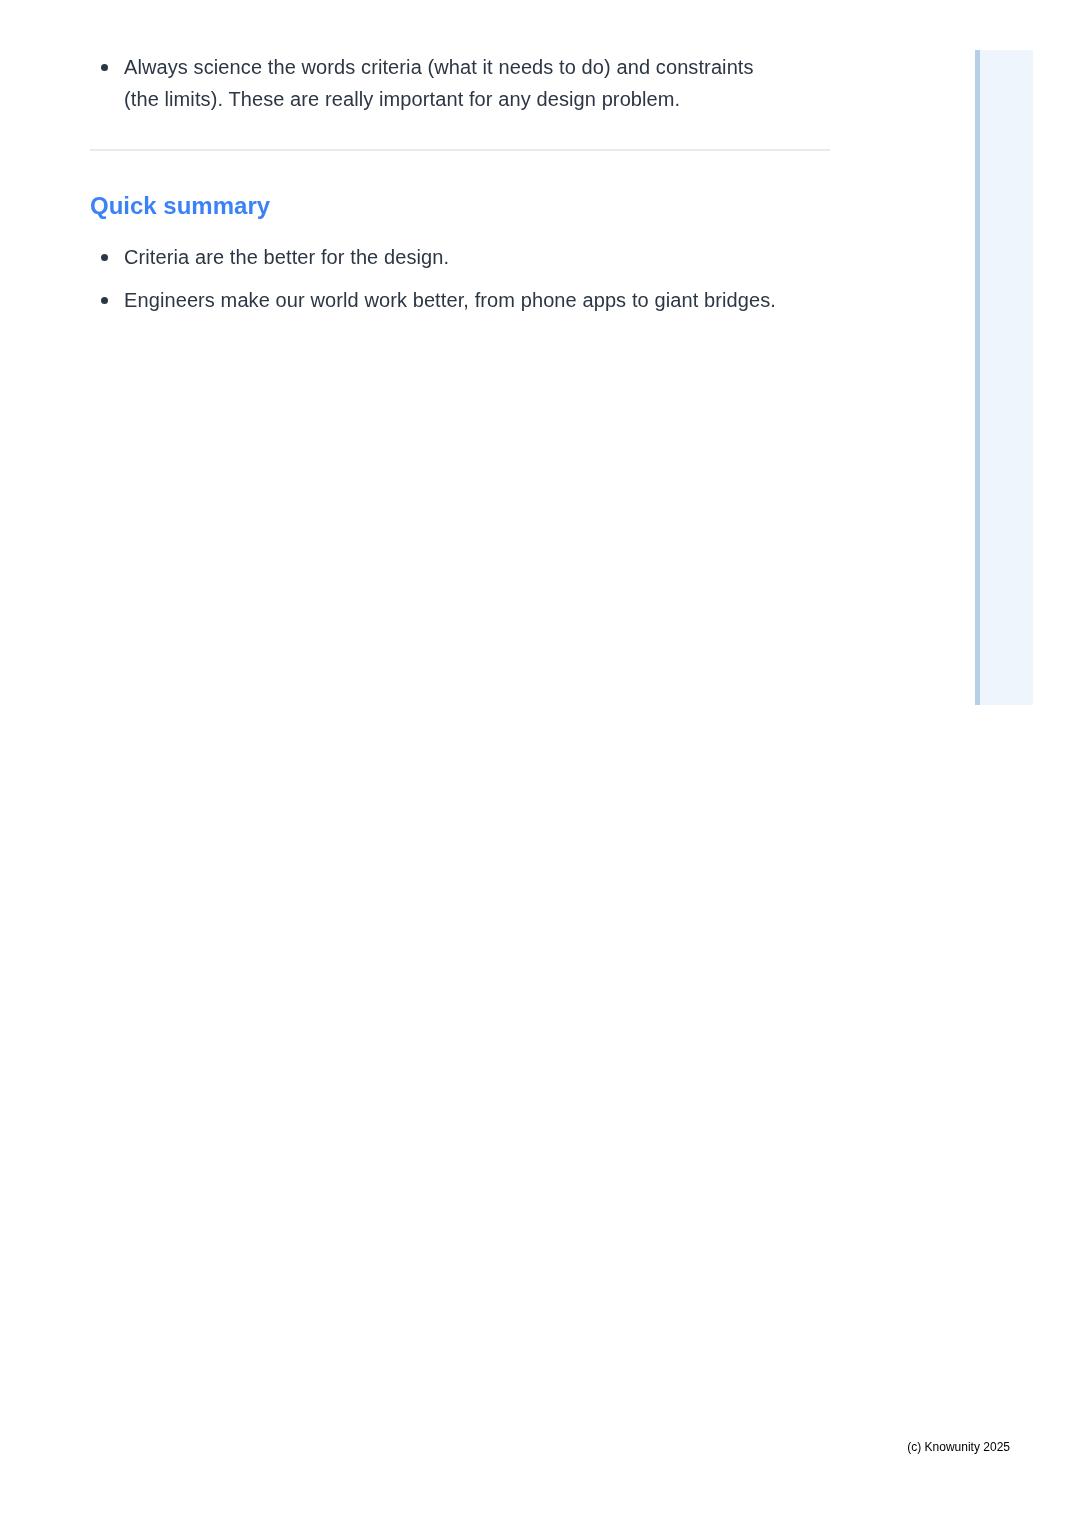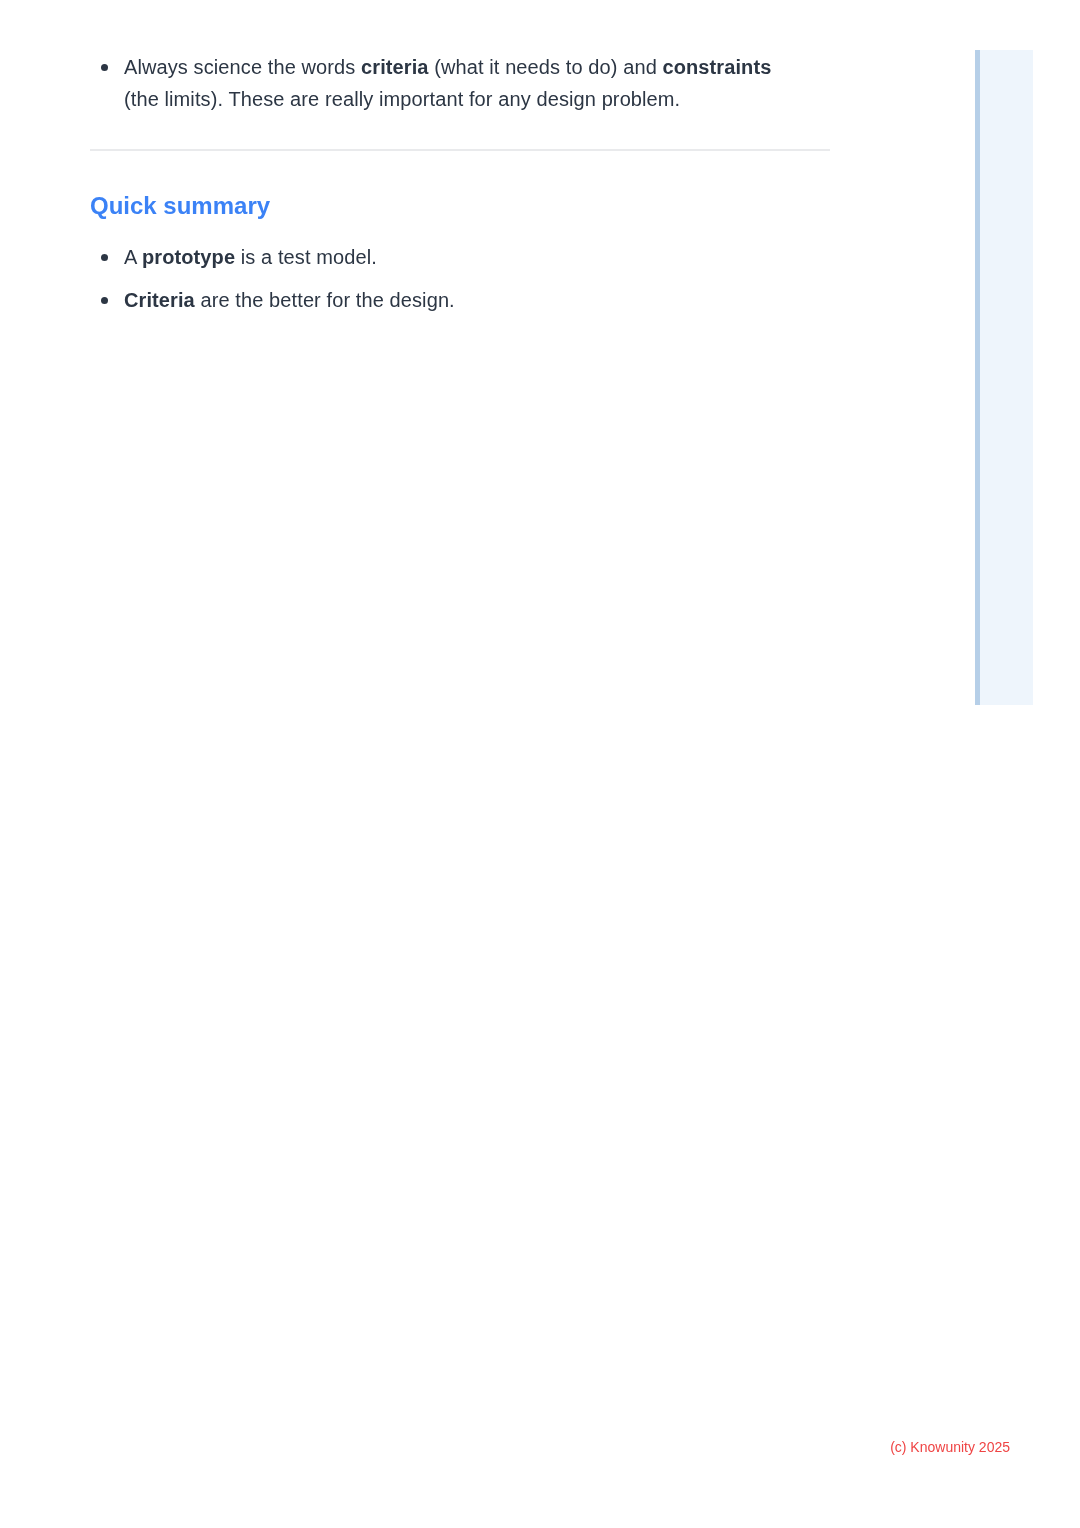--- a/index.html
+++ b/index.html
@@ -38,21 +38,21 @@
     left: 11px;
     top: 12.5px;
     width: 7px;
     height: 7px;
     border-radius: 50%;
     background: #2c3644;
   }
   .intro-list li { max-width: 689px; }
   .summary-list li { max-width: 734px; margin-bottom: 11px; }
   .summary-list li:last-child { margin-bottom: 0; }
-  .b { font-weight: 700; }
+  .b { font-weight: 400; }
   .divider {
     border: none;
     border-top: 2px solid #e9eaec;
     margin: 34px 0 0 0;
     width: 740px;
   }
   .section-heading {
     margin: 37px 0 0 0;
     font-size: 24px;
     line-height: 36px;
@@ -66,40 +66,40 @@
     top: 50px;
     width: 58px;
     height: 655px;
     background: #eef5fc;
     border-left: 5px solid #b6cfe8;
   }
   .footer {
     position: absolute;
     top: 1438px;
     right: 70px;
-    font-size: 14px;
+    font-size: 12px;
     line-height: 18px;
-    color: #ef4444;
+    color: #000000;
   }
 </style>
 </head>
 <body>
 
 <div class="side-panel"></div>
 
 <main class="content">
 
   <ul class="bullet-list intro-list">
     <li><span>Always science the words </span><span class="b">criteria</span><span> (what it needs to do) and </span><span class="b">constraints</span><span> (the limits). These are really important for any design problem.</span></li>
   </ul>
 
   <hr class="divider">
 
   <h2 class="section-heading">Quick summary</h2>
 
   <ul class="bullet-list summary-list">
-    <li><span>A </span><span class="b">prototype</span><span> is a test model.</span></li>
     <li><span class="b">Criteria</span><span> are the better for the design.</span></li>
+    <li><span>Engineers make our world work better, from phone apps to giant bridges.</span></li>
   </ul>
 
 </main>
 
 <div class="footer">(c) Knowunity 2025</div>
 
 </body></html>

